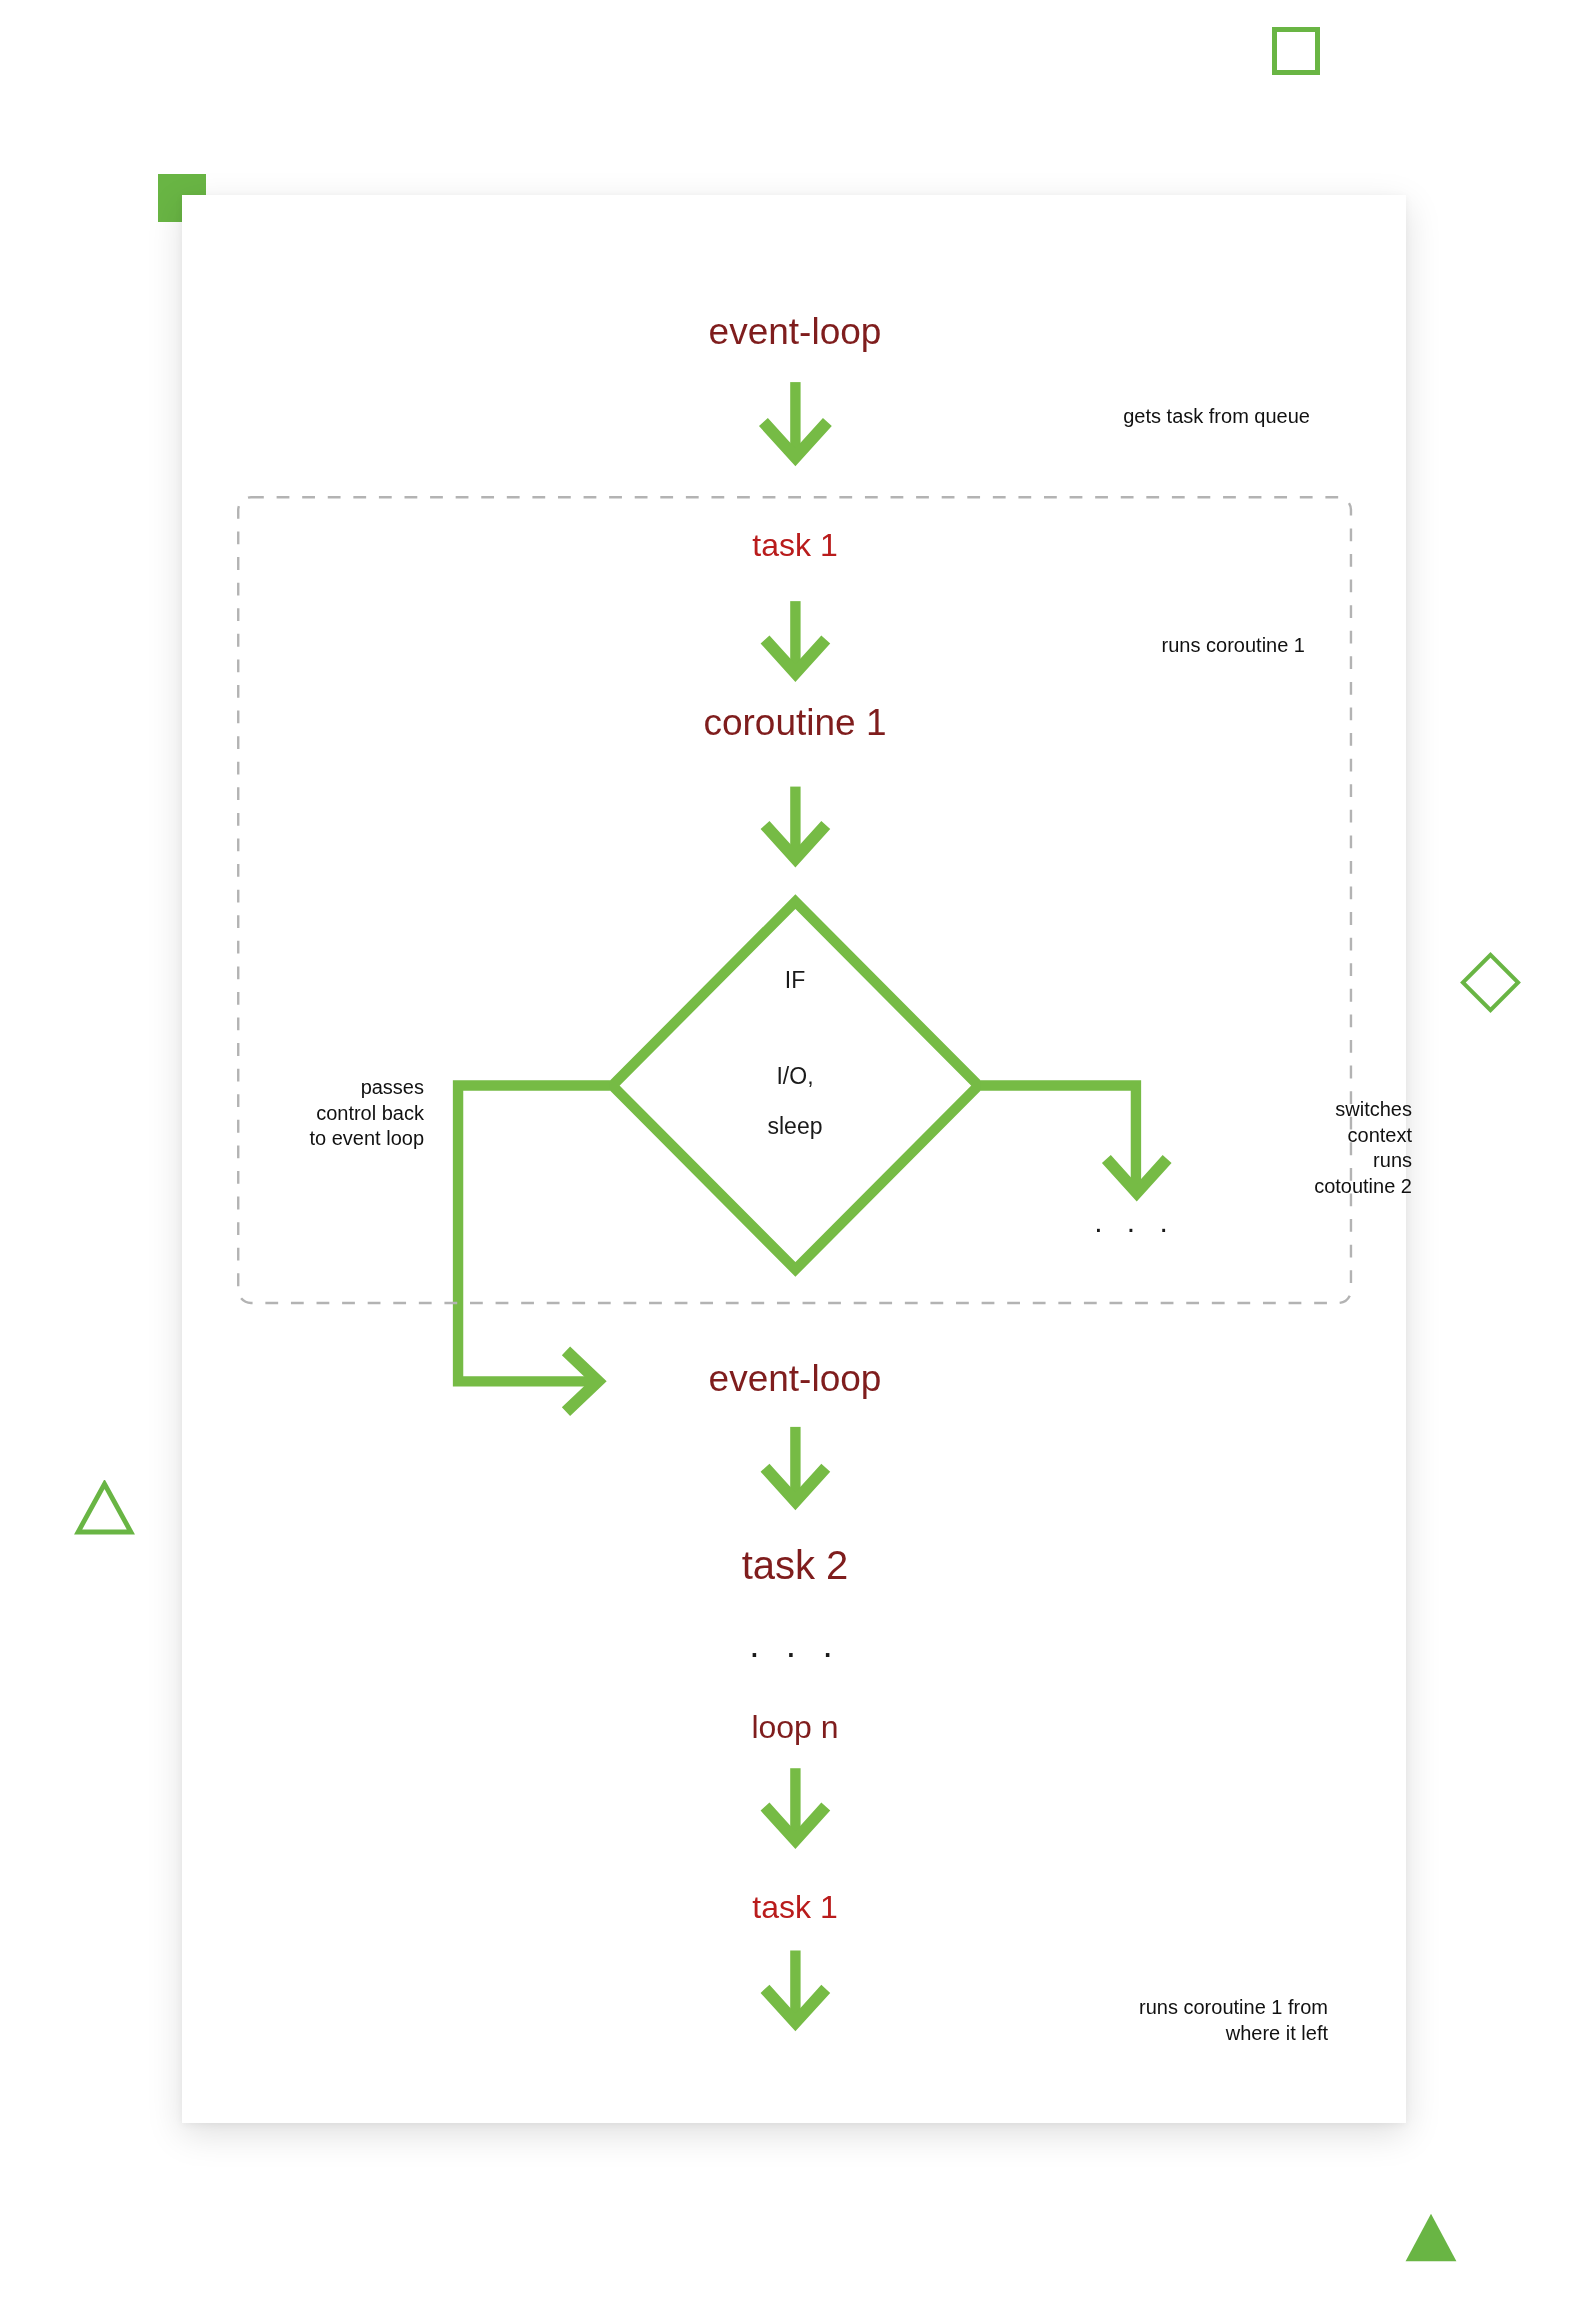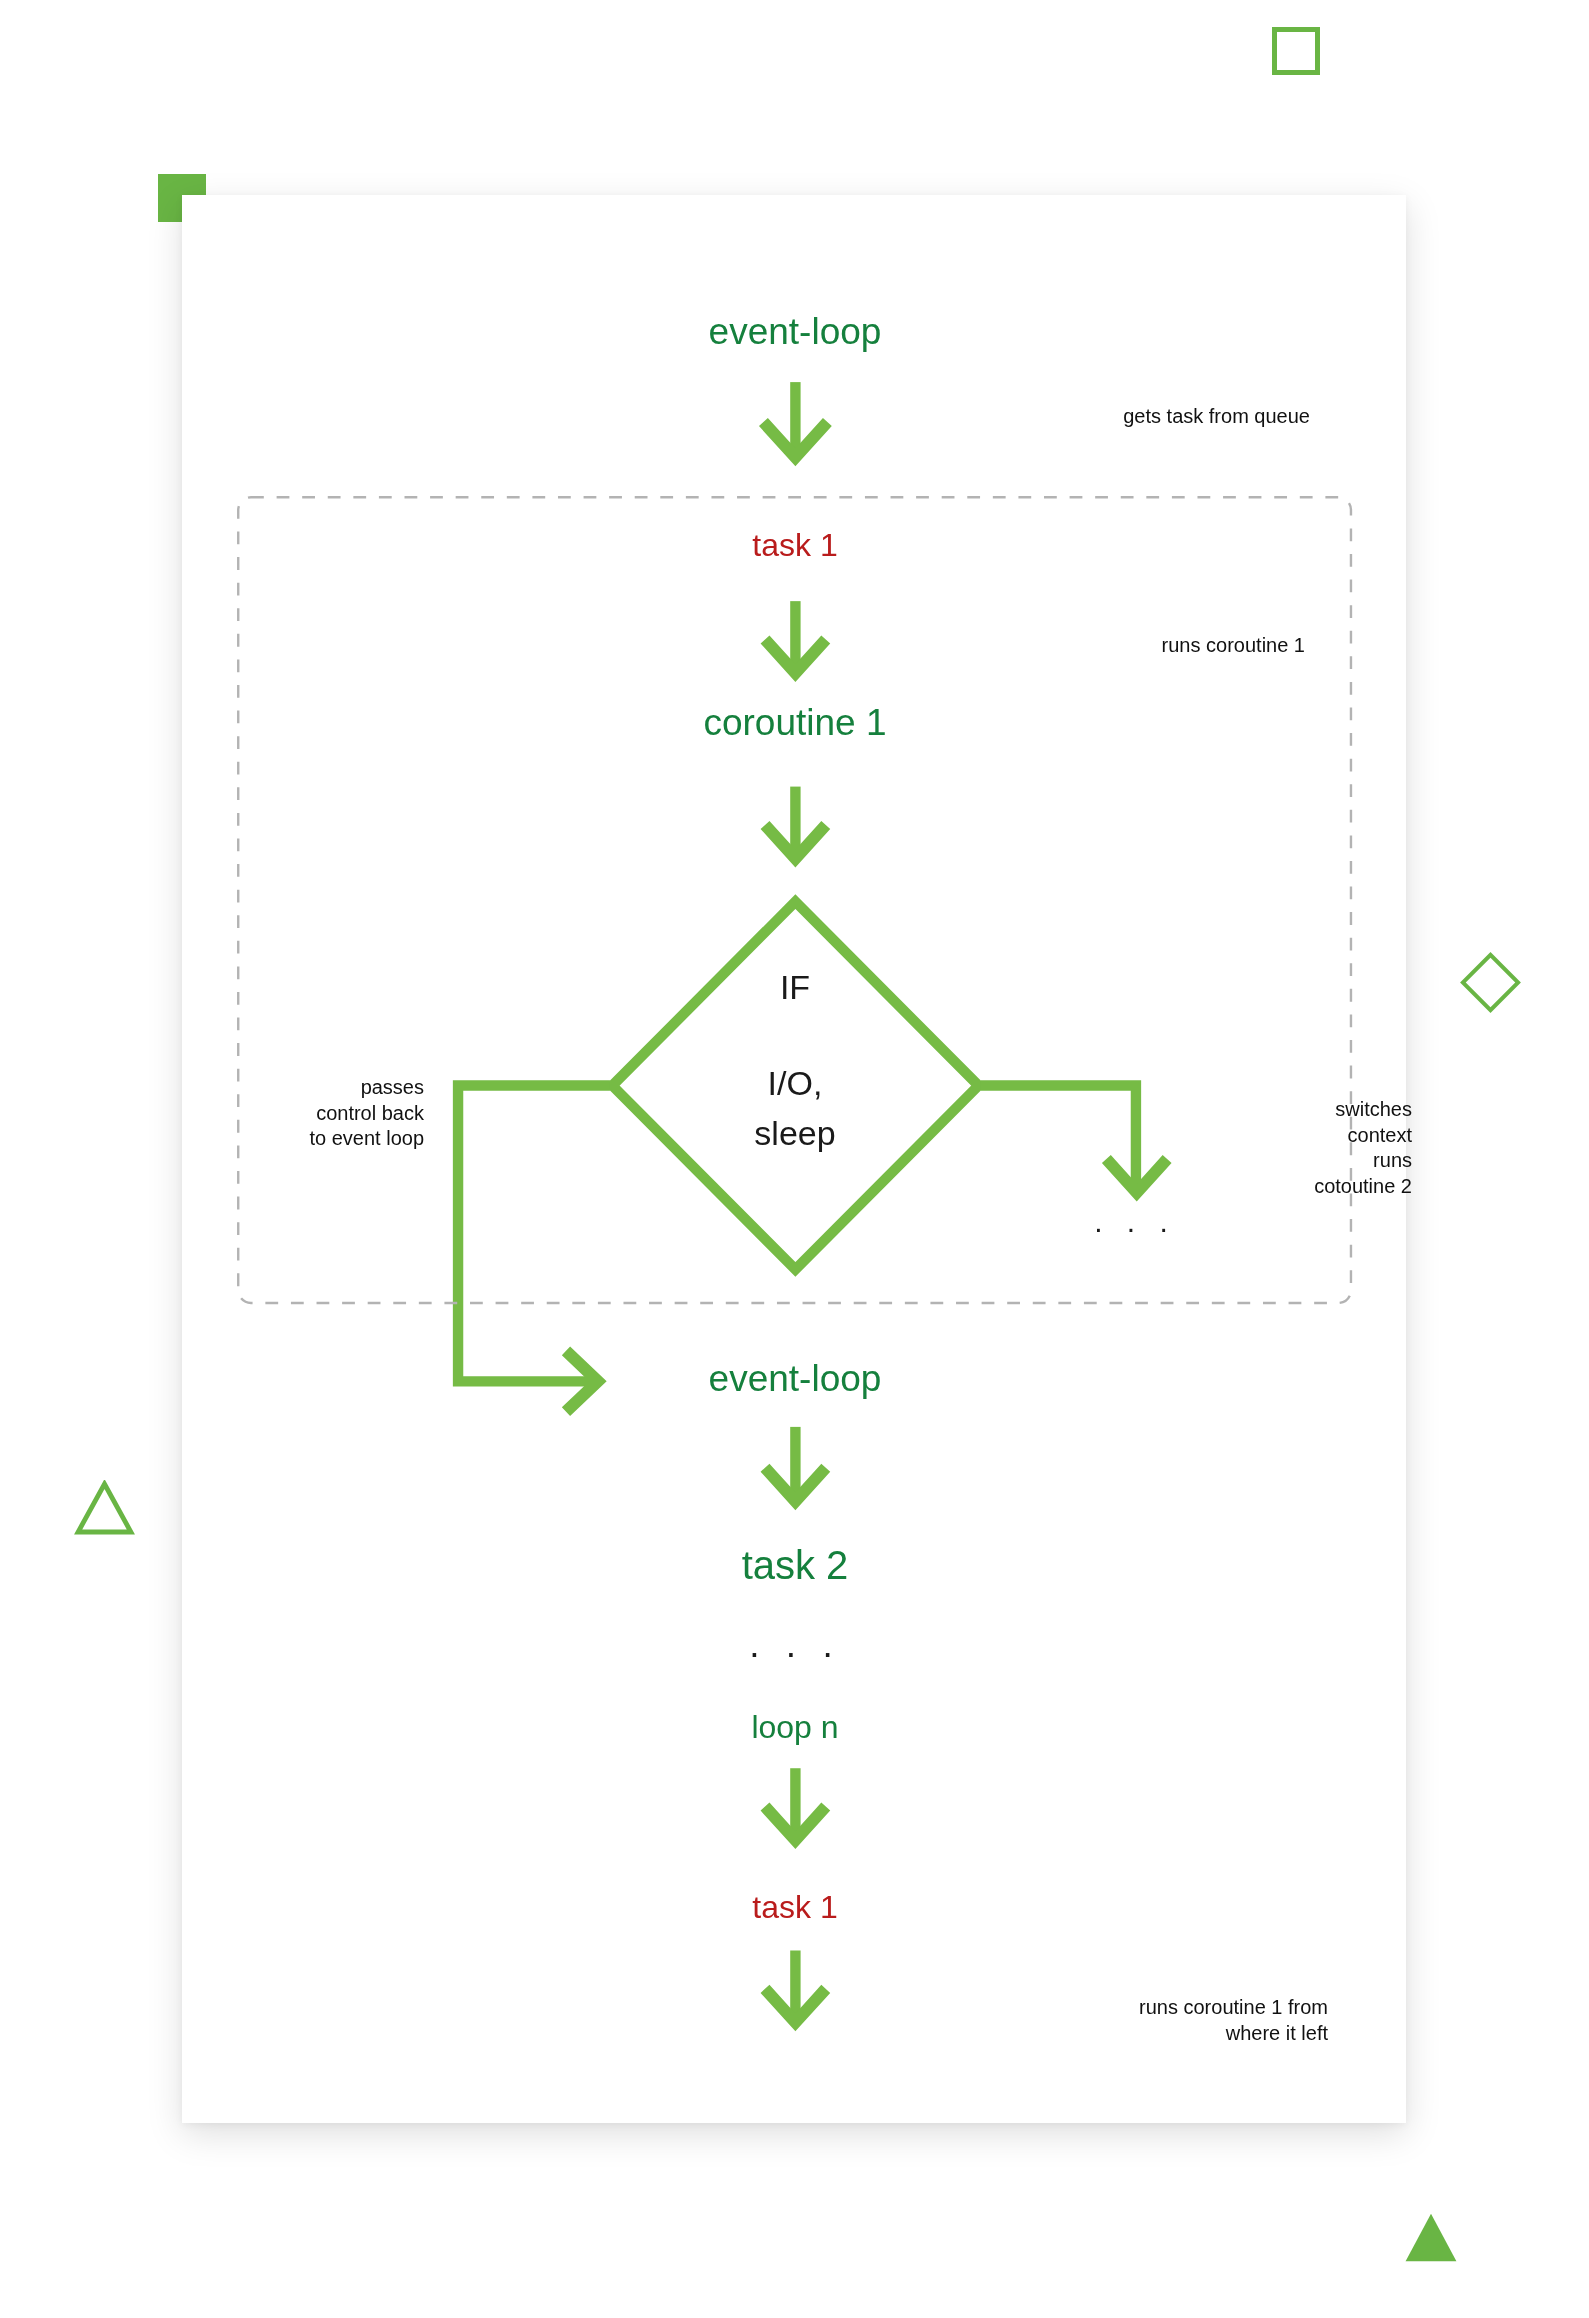--- a/index.html
+++ b/index.html
@@ -67,21 +67,21 @@
     position: absolute;
     left: 0; top: 0;
     width: 1590px;
     height: 2319px;
     pointer-events: none;
   }
   
   .node {
     position: absolute;
     text-align: center;
-    color: #15803d;
+    color: #7f1d1d;
     white-space: nowrap;
     line-height: 1.08;
   }
   .node.big   { font-size: 37px; }
   .node.green { color: #b91c1c; }
   .note {
     position: absolute;
     font-size: 20px;
     color: #161616;
     line-height: 1.28;
@@ -93,21 +93,21 @@
   .dots {
     position: absolute;
     font-size: 37px;
     color: #1a1a1a;
     letter-spacing: 8px;
     white-space: nowrap;
   }
   .diamond-label {
     position: absolute;
     text-align: center;
-    font-size: 34px;
+    font-size: 23px;
     color: #1a1a1a;
     line-height: 1.18;
     white-space: pre-line;
   }
 </style>
 </head>
 <body>
 
 <div id="stage">
 

